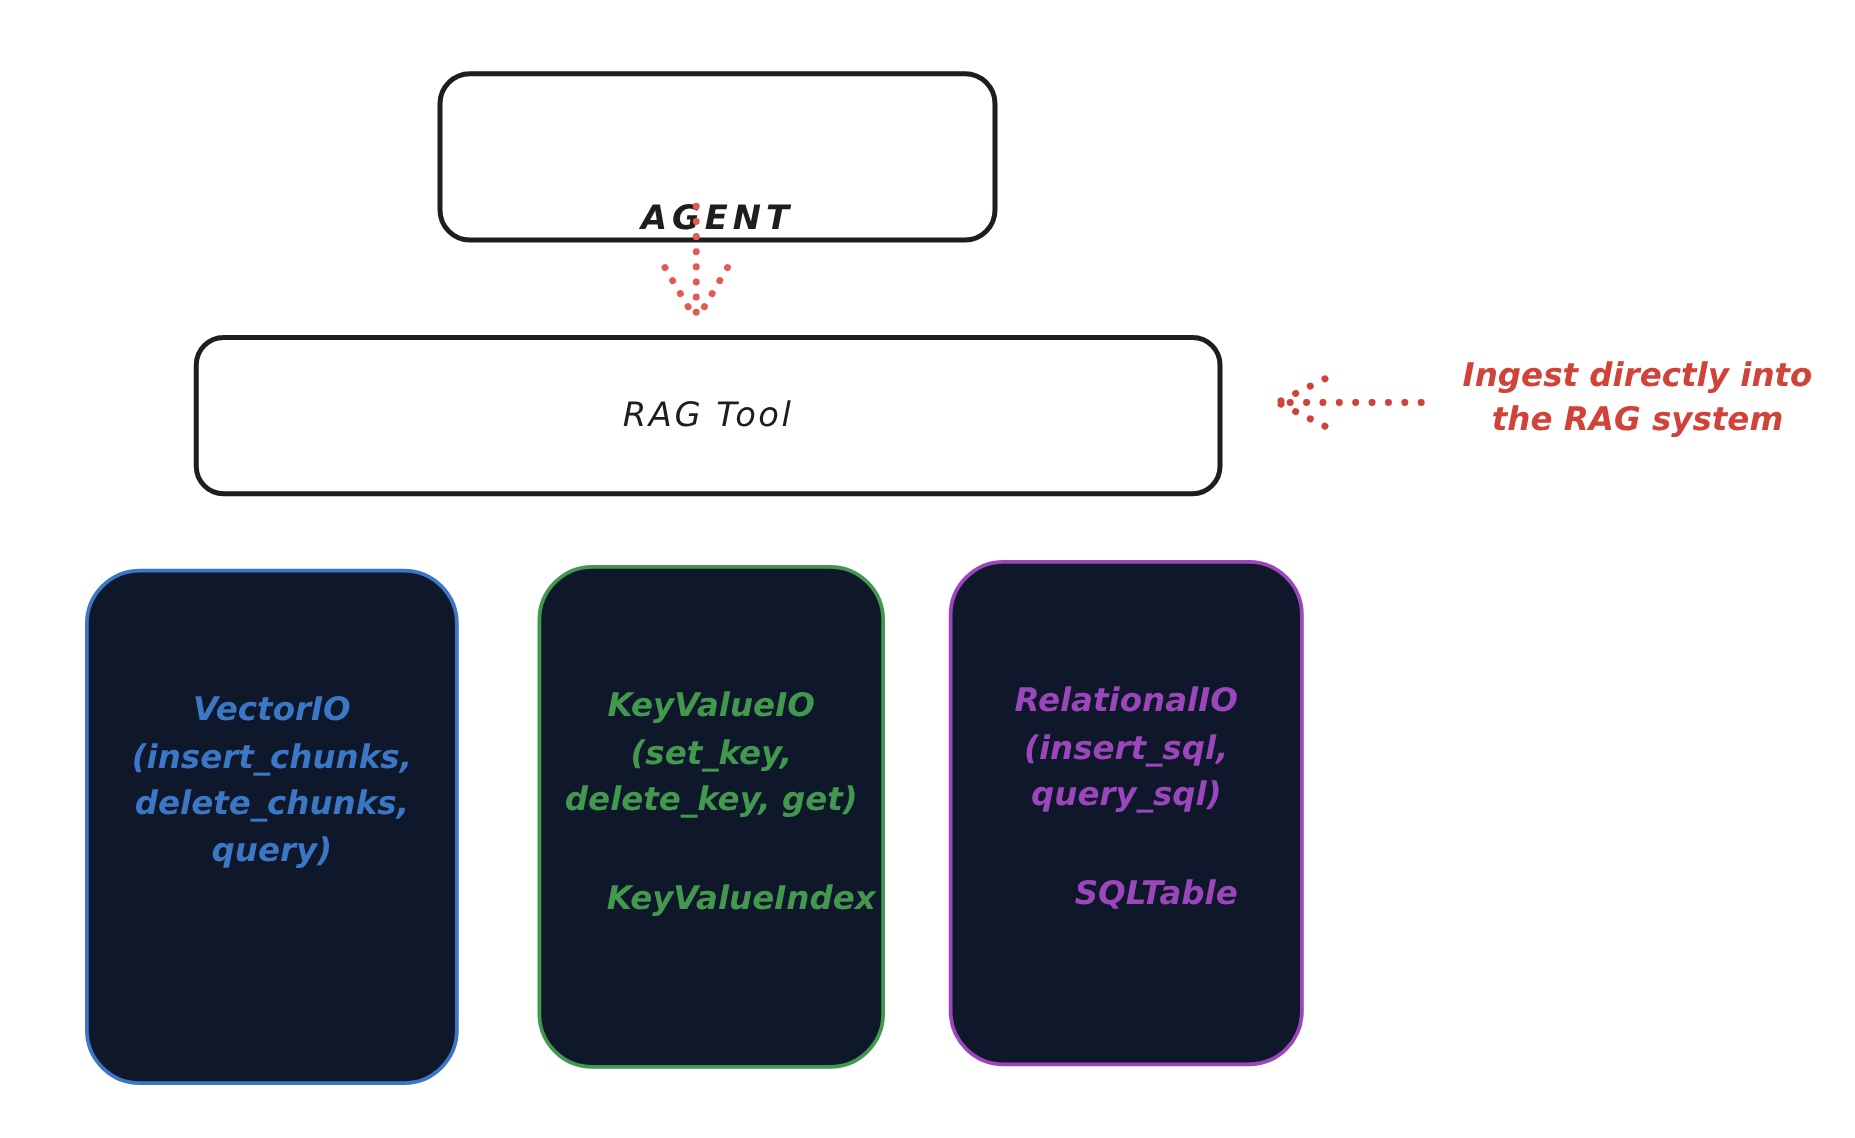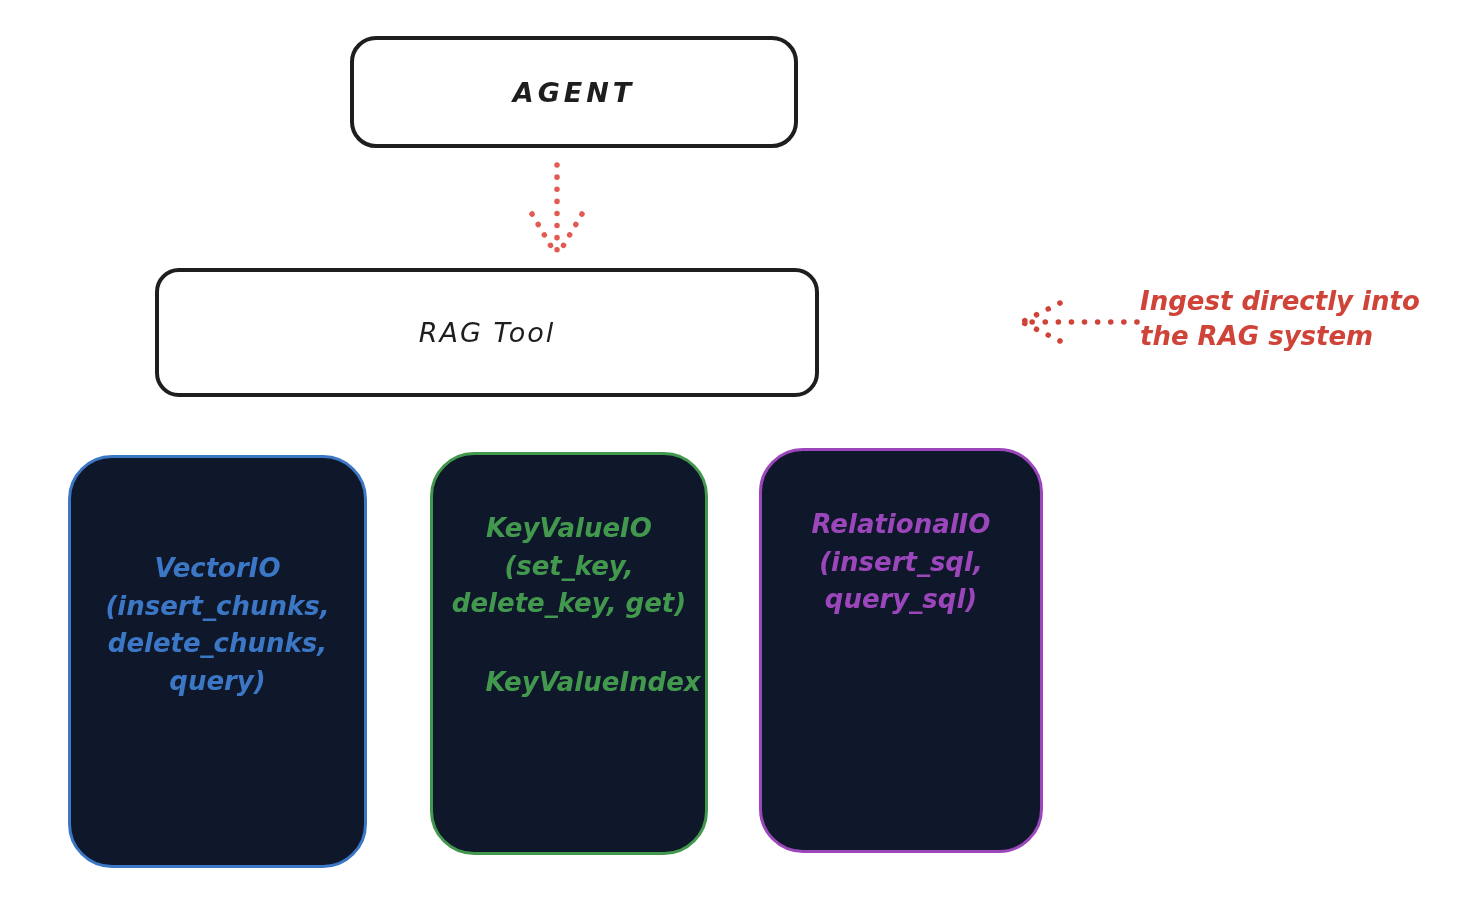--- a/index.html
+++ b/index.html
@@ -22,34 +22,35 @@
     display: flex;
     align-items: center;
     justify-content: center;
     text-align: center;
   }
   .box-black {
     border: 4px solid #1e1e1e;
     color: #1e1e1e;
   }
   .agent-box {
-    left: 350px; top: 36px;
-    width: 448px; height: 112px;
+    left: 350px; top: 57px;
+    width: 448px; height: 137px;
     border-radius: 26px;
+    align-items: flex-end;
   }
   .agent-label {
     font-size: 27px;
     font-weight: 600;
     font-style: italic;
     letter-spacing: 4px;
     color: #1e1e1e;
   }
   .rag-box {
     left: 155px; top: 268px;
-    width: 664px; height: 129px;
+    width: 823px; height: 129px;
     border-radius: 24px;
   }
   .rag-label {
     font-size: 27px;
     font-weight: 500;
     font-style: italic;
     letter-spacing: 2px;
     color: #1e1e1e;
   }
   .arrow-svg {
@@ -60,20 +61,21 @@
     width: 80px; height: 104px;
   }
   .left-arrow {
     left: 1012px; top: 294px;
     width: 135px; height: 56px;
   }
   .annotation-text {
     position: absolute;
     left: 1140px; top: 284px;
     width: 340px;
+    text-align: center;
     color: #cf4339;
     font-size: 26px;
     line-height: 1.33;
     font-weight: 700;
     font-style: italic;
     white-space: pre-line;
   }
   .store-box {
     position: absolute;
     background: #0f172a;
@@ -88,21 +90,21 @@
   .store-body {
     margin-top: 92px;
     font-size: 26px;
     font-weight: 600;
     font-style: italic;
     line-height: 1.45;
     white-space: pre-line;
   }
   .store-green .store-body,
   .store-purple .store-body {
-    margin-top: 55px;
+    margin-top: 92px;
   }
   .store-index {
     margin-top: 44px;
     font-size: 26px;
     font-weight: 600;
     font-style: italic;
     margin-left: 48px;
   }
 </style>
 </head>
@@ -148,15 +150,16 @@
     <div class="store-body">KeyValueIO
 (set_key,
 delete_key, get)</div>
     <div class="store-index">KeyValueIndex</div>
   </div>
 
   <div class="store-box store-purple">
     <div class="store-body">RelationalIO
 (insert_sql,
 query_sql)</div>
+    <div class="store-index">SQLTable</div>
   </div>
 
 </div>
 
 </body></html>

